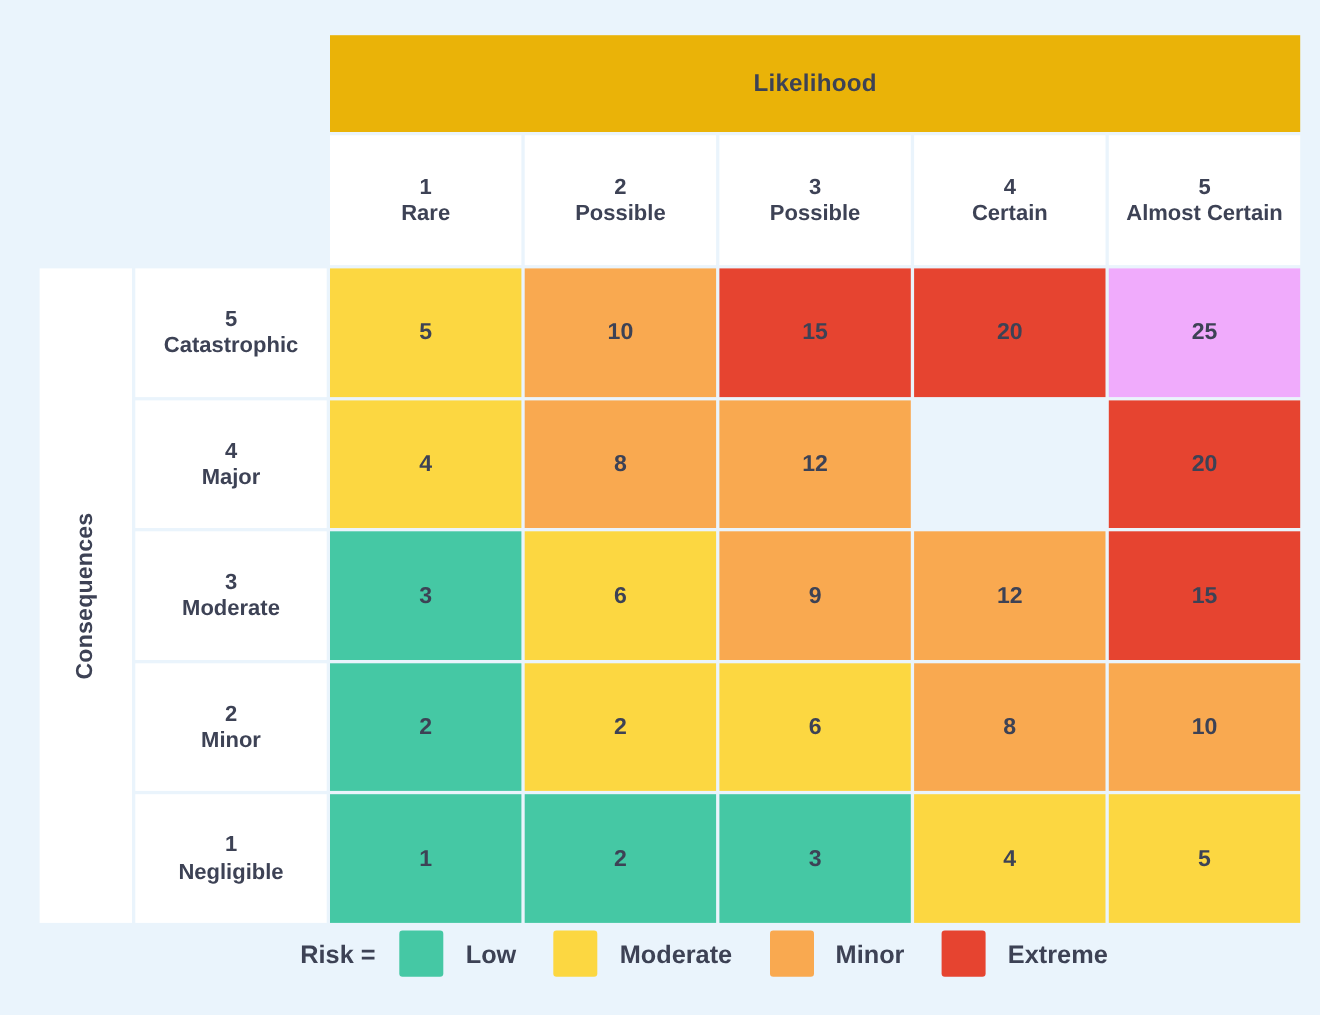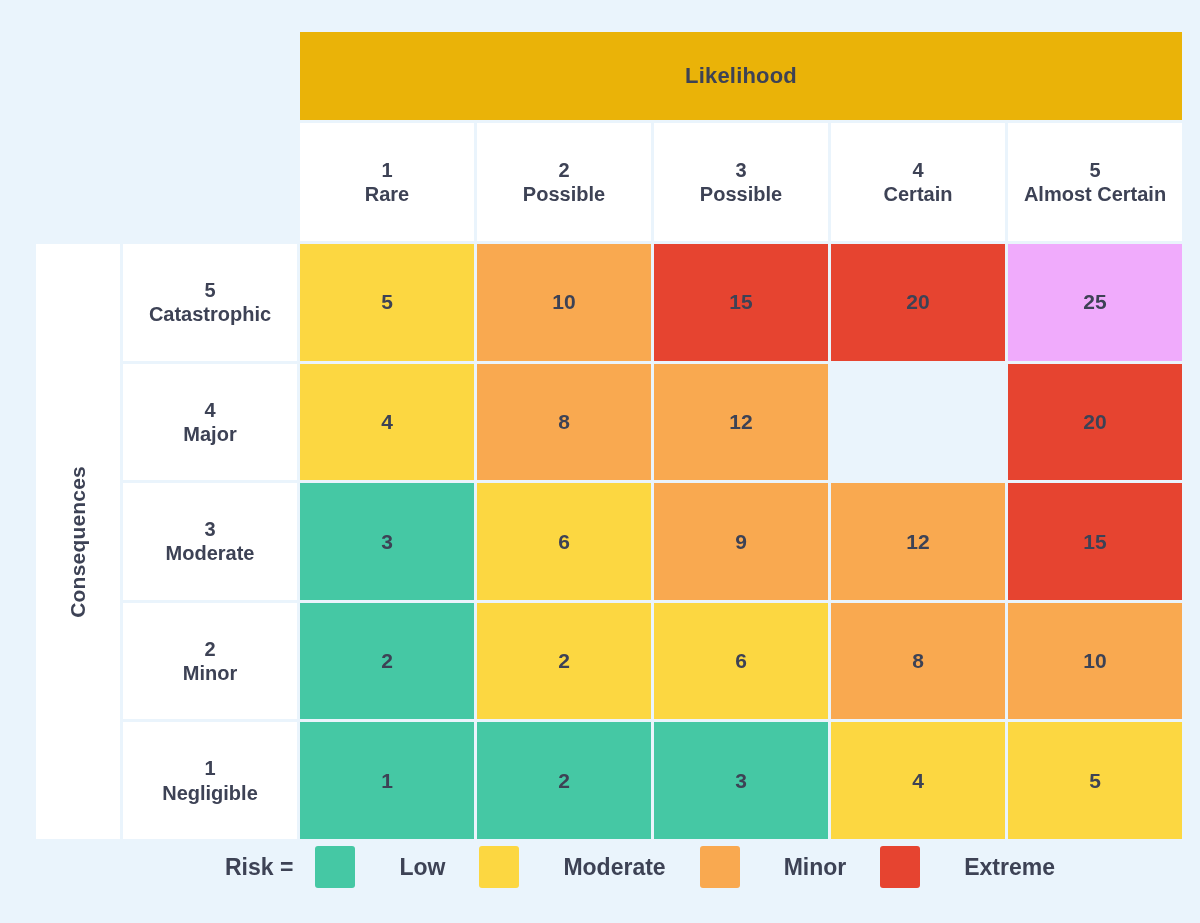--- a/index.html
+++ b/index.html
@@ -109,21 +109,20 @@
   }
   .legend-label {
     font-size: 23px;
     font-weight: bold;
     margin-right: 22px;
   }
   .legend-item {
     display: flex;
     align-items: center;
     margin-right: 34px;
-    gap: 24px;
   }
   .legend-item:last-child { margin-right: 0; justify-content: space-between; }
   .swatch {
     width: 40px;
     height: 42px;
     border-radius: 3px;
     margin-right: 20px;
   }
   .legend-text {
     font-size: 23px;

